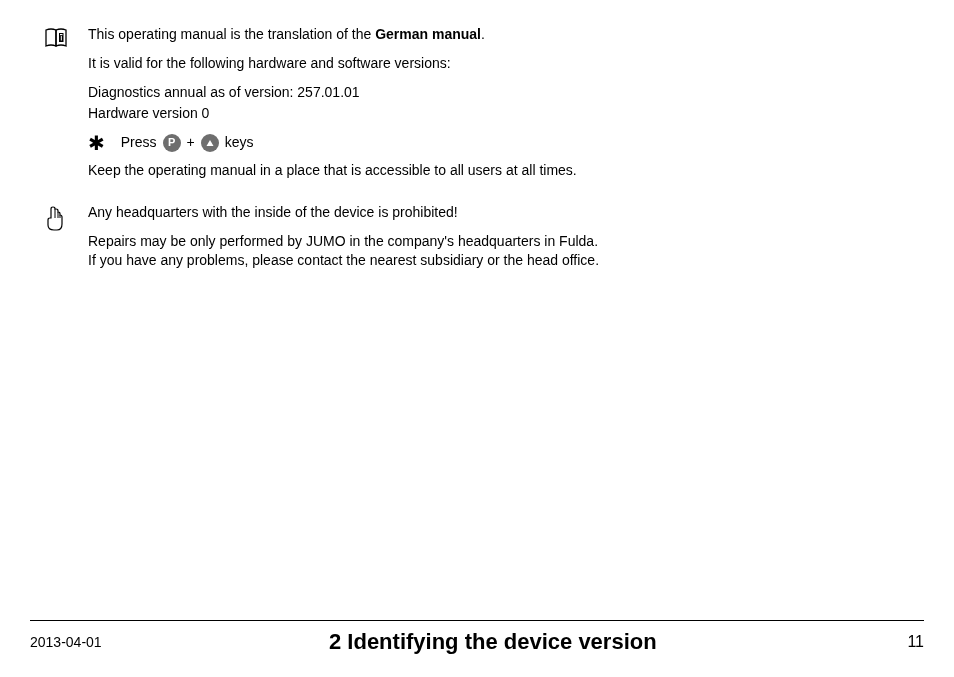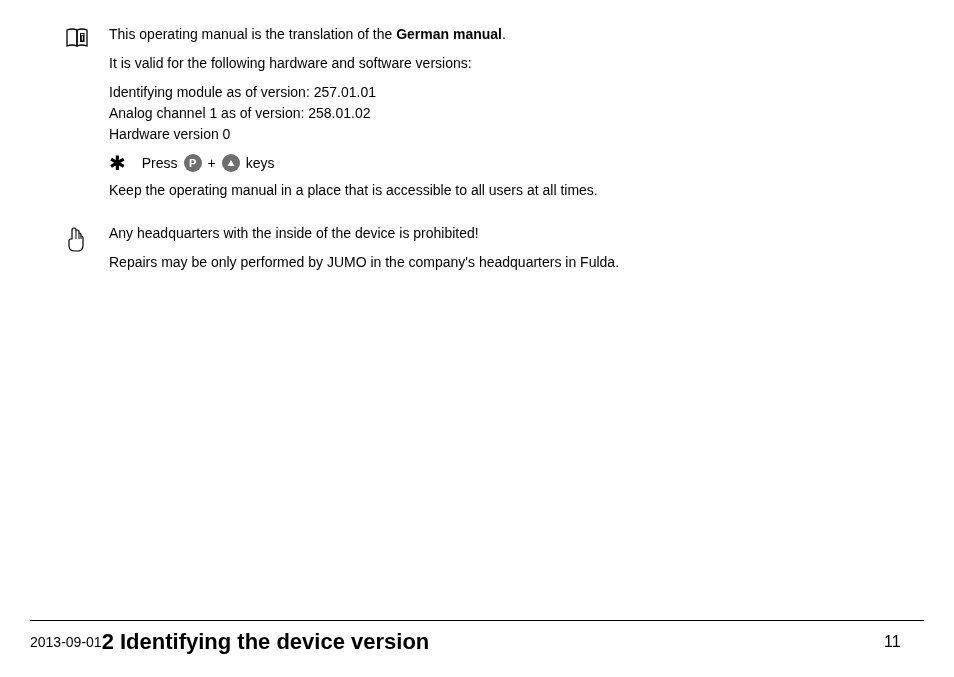--- a/index.html
+++ b/index.html
@@ -9,22 +9,21 @@
     font-family: Arial, Helvetica, sans-serif;
     background: #fff;
     color: #000;
     width: 954px;
     height: 677px;
     position: relative;
     font-size: 14px;
     line-height: 1.35;
   }
   .page {
-    padding: 25px 30px 0 32px;
-    margin-left: 33px;
+    padding: 25px 30px 0 44px;
   }
   .section {
     display: flex;
     align-items: flex-start;
     margin-bottom: 14px;
   }
   .margin-icon {
     width: 44px;
     flex: 0 0 44px;
     display: flex;
@@ -70,22 +69,22 @@
   }
   .footer-line {
     border-top: 1px solid #000;
     padding-top: 6px;
     display: flex;
     align-items: center;
     justify-content: space-between;
   }
   .footer-date { font-size: 14px; }
   .footer-title { font-size: 22px; font-weight: bold; }
-  .footer-page { font-size: 16px; width: 40px; text-align: left; }
-  .footer-center { flex: 1; text-align: left; }
+  .footer-page { font-size: 16px; width: 40px; text-align: right; }
+  .footer-center { flex: 1; text-align: center; }
 </style>
 </head>
 <body>
 
 <div class="page">
 
   <div class="section">
     <div class="margin-icon">
       <svg width="26" height="22" viewBox="0 0 26 22">
         <path d="M2 3 Q7 1 12 3 L12 19 Q7 17 2 19 Z" fill="none" stroke="#000" stroke-width="1.3"></path>
@@ -93,22 +92,21 @@
         <rect x="15" y="6" width="4.5" height="9" fill="#000"></rect>
         <rect x="16" y="7" width="2.5" height="1.2" fill="#fff"></rect>
         <rect x="16.8" y="9" width="1" height="4.5" fill="#fff"></rect>
       </svg>
     </div>
     <div class="content">
       <div class="para">
         <span>This operating manual is the translation of the </span><span class="bold">German manual</span><span>.</span>
       </div>
       <div class="para">It is valid for the following hardware and software versions:</div>
-      <div class="para tight">Identifying module as of version: 257.01.01</div>
-      <div class="para tight">Analog channel 1 as of version:   258.01.02</div>
+      <div class="para tight">Diagnostics annual as of version: 257.01.01</div>
       <div class="para">Hardware version 0</div>
       <div class="press-line">
         <span class="asterisk-glyph">✱</span>
         <span>Press</span>
         <span class="circle-btn">P</span>
         <span>+</span>
         <span class="circle-btn">
           <svg width="10" height="10" viewBox="0 0 10 10">
               <path d="M5 2 L8.5 8 L1.5 8 Z" fill="#fff"></path>
             </svg>
@@ -125,27 +123,28 @@
         <path d="M9 2 Q7 2 7 4 L7 13 L6 13 Q4 13 4 15 L4 20 Q4 25 10 25 L13 25 Q18 25 18 19 L18 12 Q18 10 16 10 L16 9 Q16 7 14 7 L14 6 Q14 4 12 4 L11 4 L11 4 Q11 2 9 2 Z" fill="none" stroke="#000" stroke-width="1.2"></path>
         <line x1="11" y1="4" x2="11" y2="13" stroke="#000" stroke-width="1"></line>
         <line x1="14" y1="7" x2="14" y2="13" stroke="#000" stroke-width="1"></line>
         <line x1="16" y1="10" x2="16" y2="13" stroke="#000" stroke-width="1"></line>
       </svg>
     </div>
     <div class="content">
       <div class="para">Any headquarters with the inside of the device is prohibited!</div>
       <div class="para">
         <div>Repairs may be only performed by JUMO in the company's headquarters in Fulda.</div>
+        <div>If you have any problems, please contact the nearest subsidiary or the head office.</div>
       </div>
     </div>
   </div>
 
 </div>
 
 <div class="footer">
   <div class="footer-line">
-    <div class="footer-date">2013-09-01</div>
+    <div class="footer-date">2013-04-01</div>
     <div class="footer-center">
       <span class="footer-title">2 Identifying the device version</span>
     </div>
     <div class="footer-page">11</div>
   </div>
 </div>
 
 </body></html>

